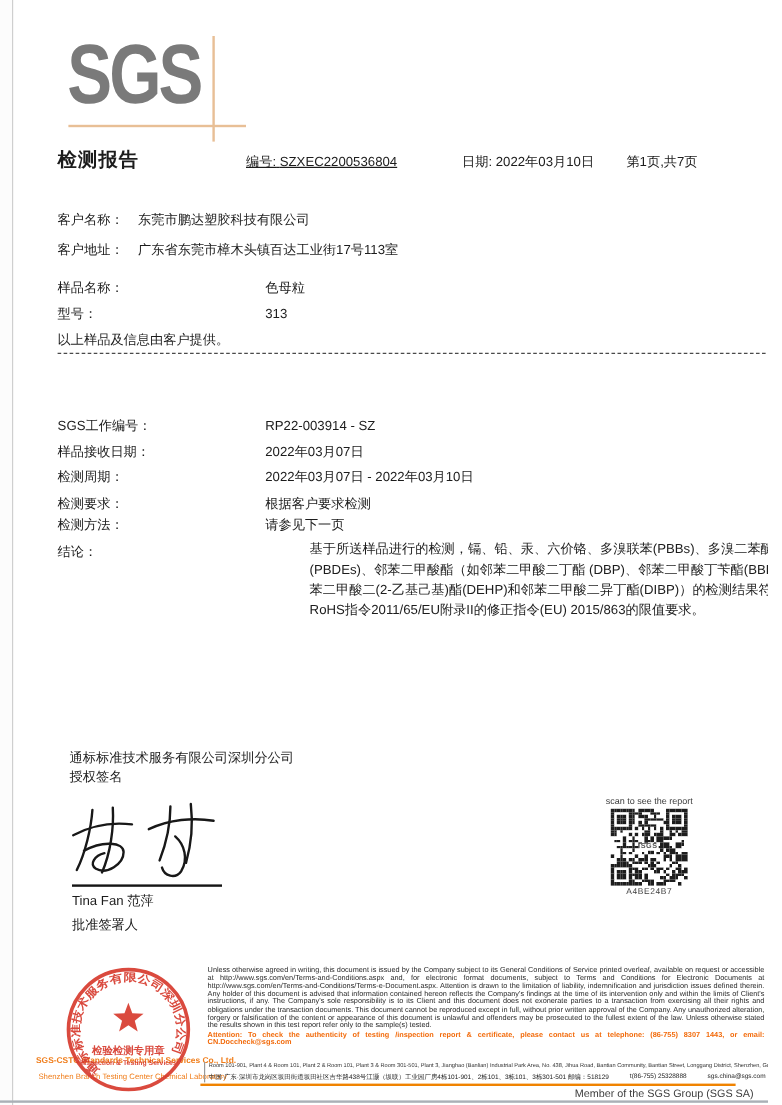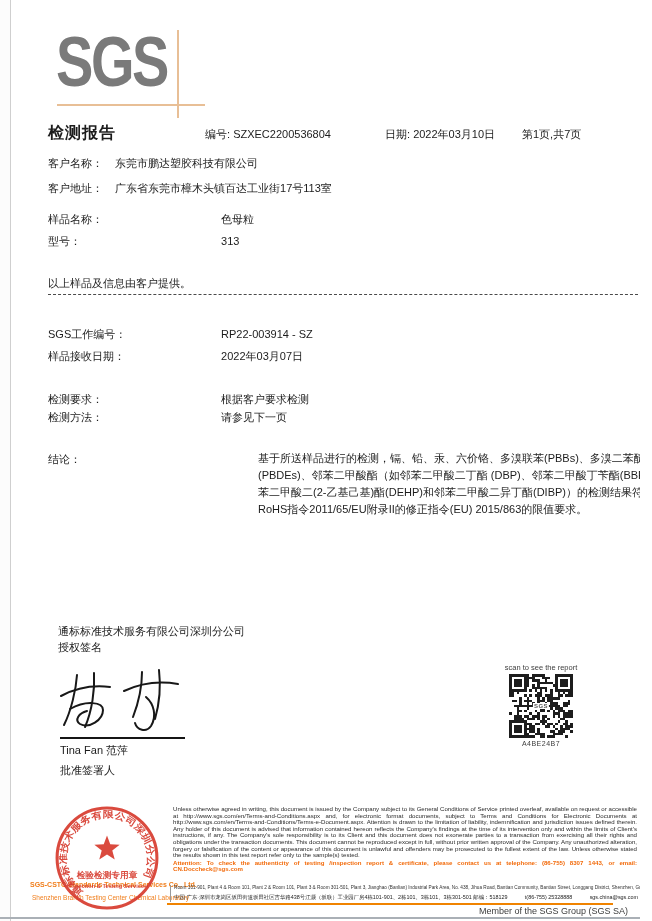--- a/index.html
+++ b/index.html
@@ -12,26 +12,26 @@
   .edge-left{left:0;top:0;width:10px;height:921px;background:#fcfcfc;border-right:1px solid #cfcfcf;}
   .edge-bottom{left:0;top:917px;width:652px;height:2px;background:#aab0b6;}
   
   .logo-text{left:56px;top:36px;font-size:70px;line-height:52px;font-weight:700;color:#7a7a7a;
     letter-spacing:-3px;transform:scaleX(.80);transform-origin:left top;}
   .logo-hline{left:57px;top:104px;width:148px;height:2px;background:#e8bf96;}
   .logo-vline{left:177px;top:30px;width:2px;height:88px;background:#e8bf96;}
   
   .title{left:48px;top:123px;font-size:16px;font-weight:700;letter-spacing:1px;}
   .hmeta{top:127px;font-size:11px;}
-  .report-no{left:205px;}
+  .report-no{left:205px;text-decoration:underline;}
   .hdate{left:385px;}
   .pageinfo{left:522px;}
   
   .row{position:absolute;left:48px;font-size:11px;white-space:nowrap;}
-  .row .lab{display:inline-block;}
+  .row .lab{display:inline-block;margin-top:20px;}
   .cust .lab{width:64px;}
   .wide .lab{width:170px;}
   .note{left:48px;font-size:11px;}
   .dashline{left:48px;top:294px;width:590px;border-top:1.2px dashed #4a4a4a;height:0;}
   .concl-label{left:48px;top:452px;font-size:11px;}
   .concl-text{left:218px;top:450px;width:424px;font-size:11px;line-height:17px;text-align:left;margin-left:40px;}
   
   .sig-company{left:58px;top:624px;font-size:11px;}
   .sig-auth{left:58px;top:640px;font-size:11px;}
   .sig-svg{left:58px;top:666px;}
@@ -104,20 +104,24 @@
   <div class="abs dashline"></div>
 
   <div class="row wide" style="top:327px">
     <span class="lab">SGS工作编号：</span>
     <span>RP22-003914 - SZ</span>
   </div>
   <div class="row wide" style="top:349px">
     <span class="lab">样品接收日期：</span>
     <span>2022年03月07日</span>
   </div>
+  <div class="row wide" style="top:370px">
+    <span class="lab">检测周期：</span>
+    <span>2022年03月07日 - 2022年03月10日</span>
+  </div>
   <div class="row wide" style="top:410px">
     <span class="lab">检测方法：</span>
     <span>请参见下一页</span>
   </div>
   <div class="row wide" style="top:392px">
     <span class="lab">检测要求：</span>
     <span>根据客户要求检测</span>
   </div>
 
   <div class="abs concl-label">结论：</div>

